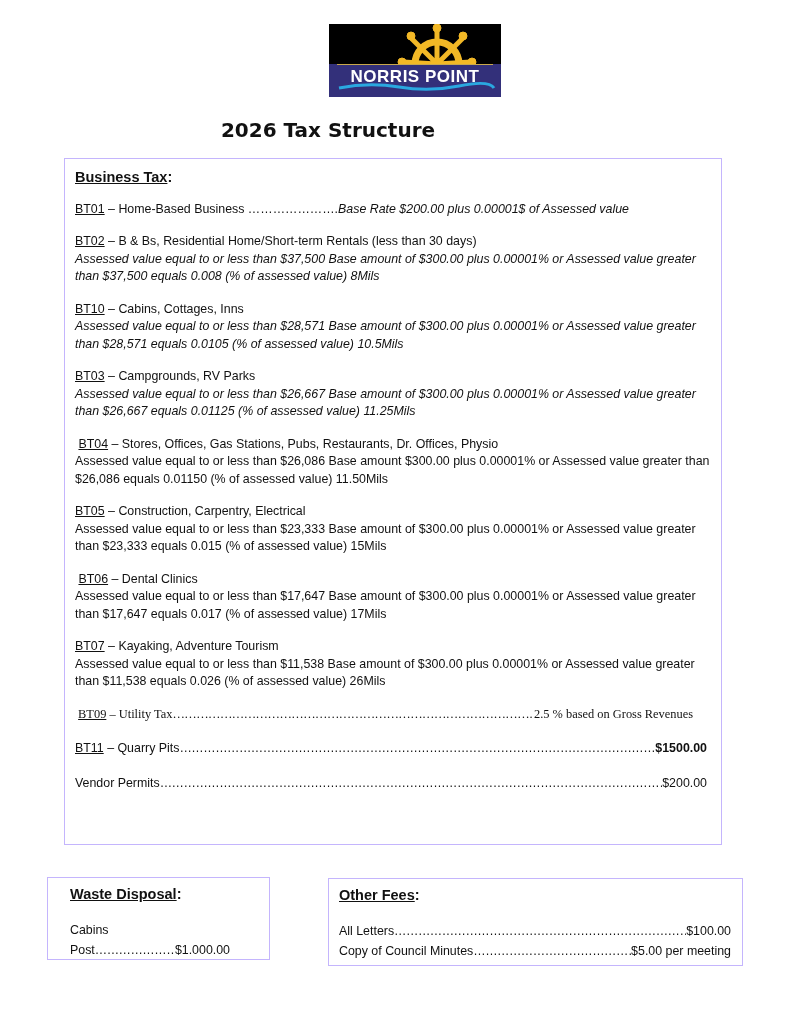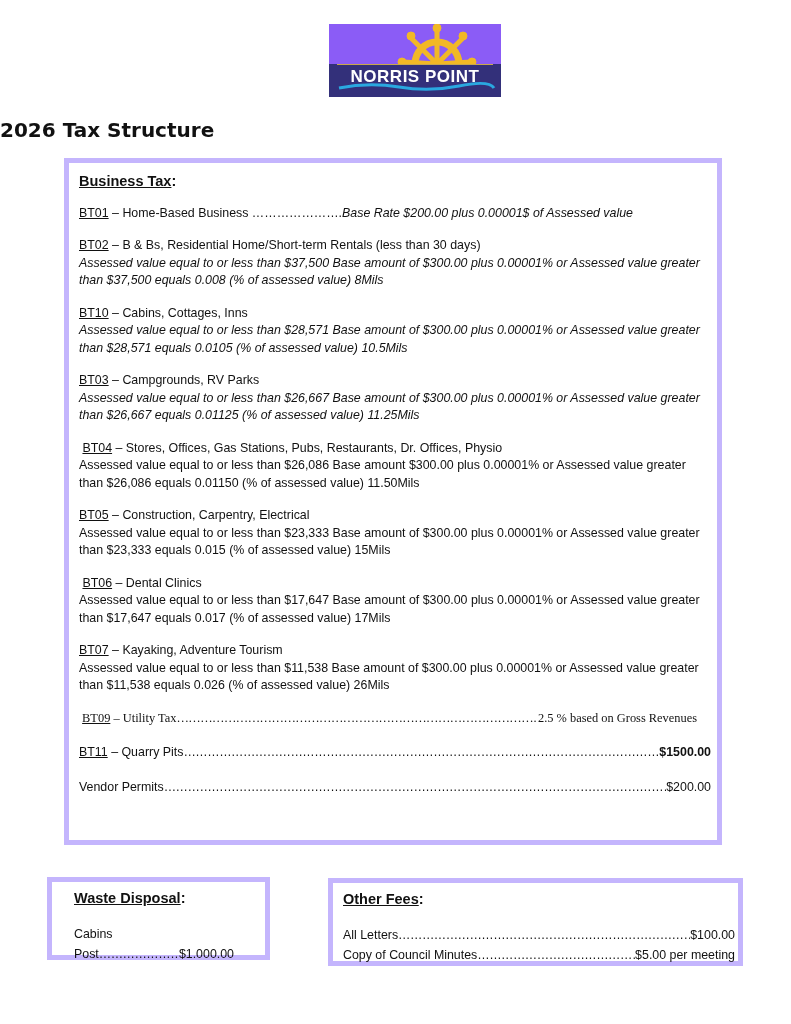--- a/index.html
+++ b/index.html
@@ -2,37 +2,37 @@
 <html><head>
   <meta charset="utf-8">
   <style>
     html, body { margin: 0; padding: 0; background: #ffffff; }
     body {
       width: 791px; height: 1024px; position: relative; overflow: hidden;
       font-family: "Liberation Sans", sans-serif; color: #111;
     }
     .logo {
       position: absolute; left: 329px; top: 24px; width: 172px; height: 73px;
-      background: #8b5cf6; overflow: hidden;
+      background: #000000; overflow: hidden;
     }
     .logo svg { display: block; }
     .logo-text {
       position: absolute; left: 8px; top: 40px; width: 156px; height: 22px;
       border-top: 1px solid #c9a84b;
       font-family: "Liberation Sans", sans-serif; font-weight: bold;
       color: #ffffff; font-size: 17px; letter-spacing: 0.5px; text-align: center;
       line-height: 24px;
     }
     .title {
-      position: absolute; left: 0; width: 656px; top: 118px; 
+      position: absolute; left: 0; width: 656px; top: 118px; text-align: center;
       font-family: "DejaVu Sans", sans-serif; font-weight: bold; font-size: 20px;
       color: #111;
     }
     .box {
-      position: absolute; border: 5px solid #c4b5fd; box-sizing: border-box;
+      position: absolute; border: 1px solid #c4b5fd; box-sizing: border-box;
       font-size: 12.4px; line-height: 17.5px;
     }
     .main-box { left: 64px; top: 158px; width: 658px; height: 687px; padding: 10px 0 0 10px; }
     .heading {
       font-weight: bold; font-size: 14.5px; text-decoration: underline; margin-bottom: 14px;
     }
     .heading .colon { text-decoration: none; display: inline-block; }
     .entry { margin-bottom: 15px; white-space: normal; padding-right: 8px; }
     .code { text-decoration: underline; }
     .ital { font-style: italic; }

